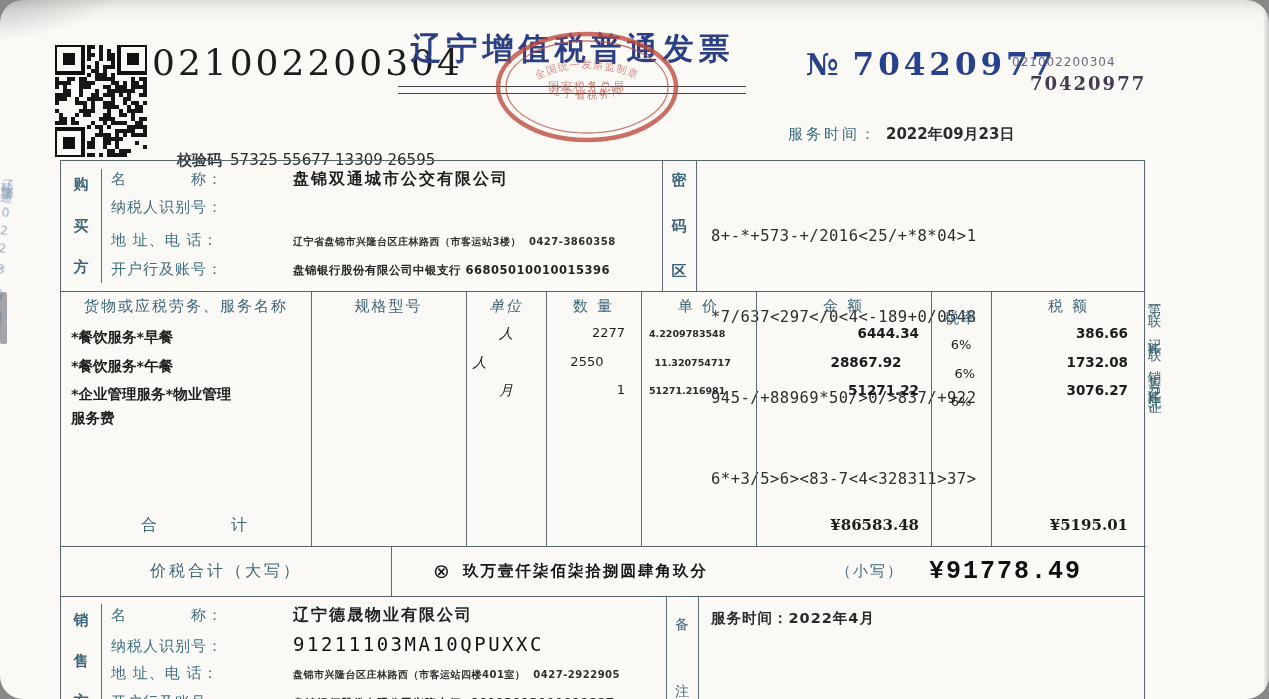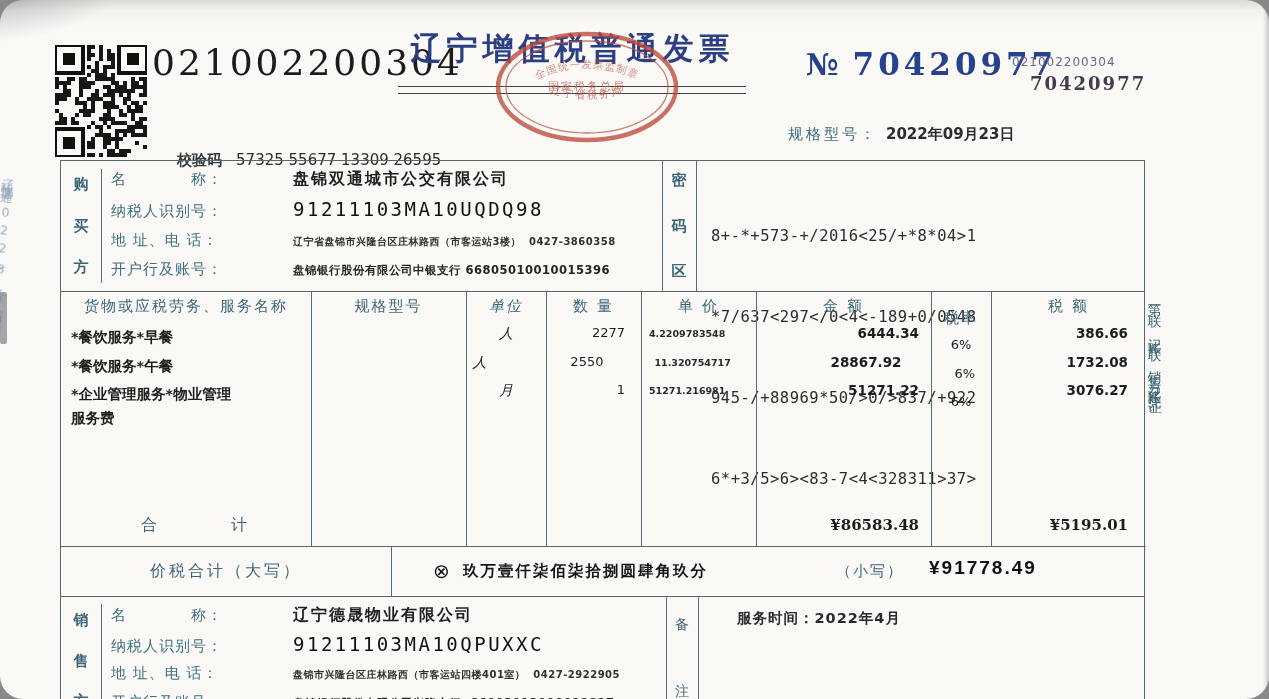--- a/index.html
+++ b/index.html
@@ -9,21 +9,21 @@
       radial-gradient(220px 90px at -30px -20px, rgba(90,90,95,.55), rgba(120,120,125,.25) 40%, transparent 70%),
       linear-gradient(180deg,#dddbd6 0,#f2f1ed 10px,#faf9f6 26px),
       #faf9f6;
     font-family:"DejaVu Sans",sans-serif;color:#222;border-radius:23px;
   }
   .abs{position:absolute;}
   
   .qr{left:55px;top:45px;width:92px;height:113px;}
   .invoice-code{left:152px;top:42px;font-family:"DejaVu Serif",serif;font-size:36px;letter-spacing:3px;color:#1c1c1c;}
   .checkline{left:158px;top:133px;font-size:15px;color:#2b2b2b;white-space:pre;}
-  .checkline .lbl{color:#343a3e;font-weight:bold;margin-right:14px;}
+  .checkline .lbl{color:#343a3e;font-weight:bold;margin-right:8px;}
   .title{left:400px;top:28px;width:345px;text-align:center;font-family:"DejaVu Serif",serif;
          font-size:31px;font-weight:bold;letter-spacing:5px;color:#2b3f85;}
   .title-underline{left:398px;top:86px;width:348px;height:6px;border-top:1.4px solid #3e4448;border-bottom:1.4px solid #3e4448;}
   .stamp{left:492px;top:26px;filter:blur(.3px);opacity:.88;}
   .invoice-no{left:806px;top:46px;color:#27418e;white-space:nowrap;}
   .invoice-no .sym{font-family:"DejaVu Serif",serif;font-size:30px;font-weight:bold;margin-right:14px;}
   .invoice-no .num{font-family:"DejaVu Serif",serif;font-size:31px;font-weight:bold;letter-spacing:4px;}
   .corner-code{left:1012px;top:55px;font-size:12px;letter-spacing:1px;color:#6f6486;}
   .corner-no{left:1030px;top:73px;font-size:18px;font-weight:bold;letter-spacing:2px;color:#463a51;font-family:"DejaVu Serif",serif;}
   .issue-date{left:788px;top:125px;font-size:15px;white-space:nowrap;}
@@ -62,21 +62,21 @@
   .total-row{position:absolute;left:0;bottom:0;width:1085px;height:42px;display:flex;align-items:center;}
   .total-label{font-size:16px;color:#3c6579;padding-left:80px;letter-spacing:2px;white-space:pre;}
   .money{font-family:"DejaVu Serif",serif;font-size:15px;font-weight:bold;color:#1c1c1c;}
   
   .grand{position:absolute;left:0;top:385px;width:1085px;height:50px;border-top:1.6px solid #57676f;box-sizing:border-box;}
   .grand .glabel{position:absolute;left:0;top:0;width:330px;height:100%;display:flex;align-items:center;justify-content:center;
                  font-size:16px;color:#3c6579;letter-spacing:3px;}
   .grand .gsym{position:absolute;left:372px;top:12px;font-size:20px;color:#111;}
   .grand .gwords{position:absolute;left:402px;top:14px;font-size:15.5px;font-weight:bold;color:#161616;letter-spacing:2px;}
   .grand .gsmall{position:absolute;left:775px;top:15px;font-size:15px;color:#3c6579;letter-spacing:2px;}
-  .grand .gval{position:absolute;left:868px;top:10px;font-family:Liberation Sans, sans-serif;font-size:19px;font-weight:bold;color:#101010;letter-spacing:2px;}
+  .grand .gval{position:absolute;left:868px;top:10px;font-family:Liberation Mono, monospace;font-size:25px;font-weight:bold;color:#101010;letter-spacing:2px;}
   
   .remark-label{position:absolute;width:32px;display:flex;flex-direction:column;justify-content:space-between;align-items:center;
                 font-size:14px;color:#3c6579;}
   .remark-content{position:absolute;font-size:14.5px;font-weight:bold;color:#2a2a2a;letter-spacing:1px;}
   
   .copy-strip{left:1146px;top:293px;height:310px;writing-mode:vertical-rl;text-orientation:upright;
               font-size:13.5px;letter-spacing:5px;color:#35616e;white-space:pre;}
   .print-note{left:0px;top:168px;height:440px;writing-mode:vertical-rl;text-orientation:upright;
               font-size:12.5px;letter-spacing:3px;color:#4a6e95;opacity:.55;filter:blur(.4px);
               transform:rotate(5deg);transform-origin:top left;white-space:pre;}
@@ -349,38 +349,37 @@
       <textPath href="#arcBot" startOffset="50%" text-anchor="middle">辽宁省税务局</textPath>
     </text>
   </svg>
 
   <div class="abs invoice-no">
     <span class="sym">№</span><span class="num">70420977</span>
   </div>
   <div class="abs corner-code">021002200304</div>
   <div class="abs corner-no">70420977</div>
   <div class="abs issue-date">
-    <span class="lbl">规格型号：</span><span class="val">2022年09月23日</span>
+    <span class="lbl">服务时间：</span><span class="val">2022年09月23日</span>
   </div>
 
   <div class="abs frame">
 
     <div class="vline" style="left:40px;top:8px;height:114px;"></div>
     <div class="party-label" style="left:0;top:14px;height:102px;">
       <span>购</span>
       <span>买</span>
       <span>方</span>
     </div>
     <div class="frow" style="top:8px;">
       <span class="flabel">名　　　　称：</span>
       <span class="val-company">盘锦双通城市公交有限公司</span>
     </div>
     <div class="frow" style="top:37px;">
       <span class="flabel">纳税人识别号：</span>
-      <span class="val-taxid">91211103MA10UQDQ98</span>
     </div>
     <div class="frow" style="top:70px;">
       <span class="flabel">地 址、电 话：</span>
       <span class="val-small">辽宁省盘锦市兴隆台区庄林路西（市客运站3楼）  0427-3860358</span>
     </div>
     <div class="frow" style="top:99px;">
       <span class="flabel">开户行及账号：</span>
       <span class="val-bank">盘锦银行股份有限公司中银支行 66805010010015396</span>
     </div>
 
@@ -499,18 +498,18 @@
       <span class="flabel">开户行及账号：</span>
       <span class="val-bank">盘锦银行股份有限公司兴隆支行  66003013000012827</span>
     </div>
 
     <div class="vline" style="left:605px;top:435px;height:125px;"></div>
     <div class="vline" style="left:637px;top:435px;height:125px;"></div>
     <div class="remark-label" style="left:605px;top:455px;height:85px;">
       <span>备</span>
       <span>注</span>
     </div>
-    <div class="remark-content" style="left:676px;top:448px;">服务时间：2022年4月</div>
+    <div class="remark-content" style="left:650px;top:448px;">服务时间：2022年4月</div>
   </div>
 
   <div class="abs copy-strip">第一联：记账联　销售方记账凭证</div>
   <div class="abs print-note">辽税沈票通（2022）3号　鞍山市方兴印务有限公司</div>
 </div>
 
 </body></html>

